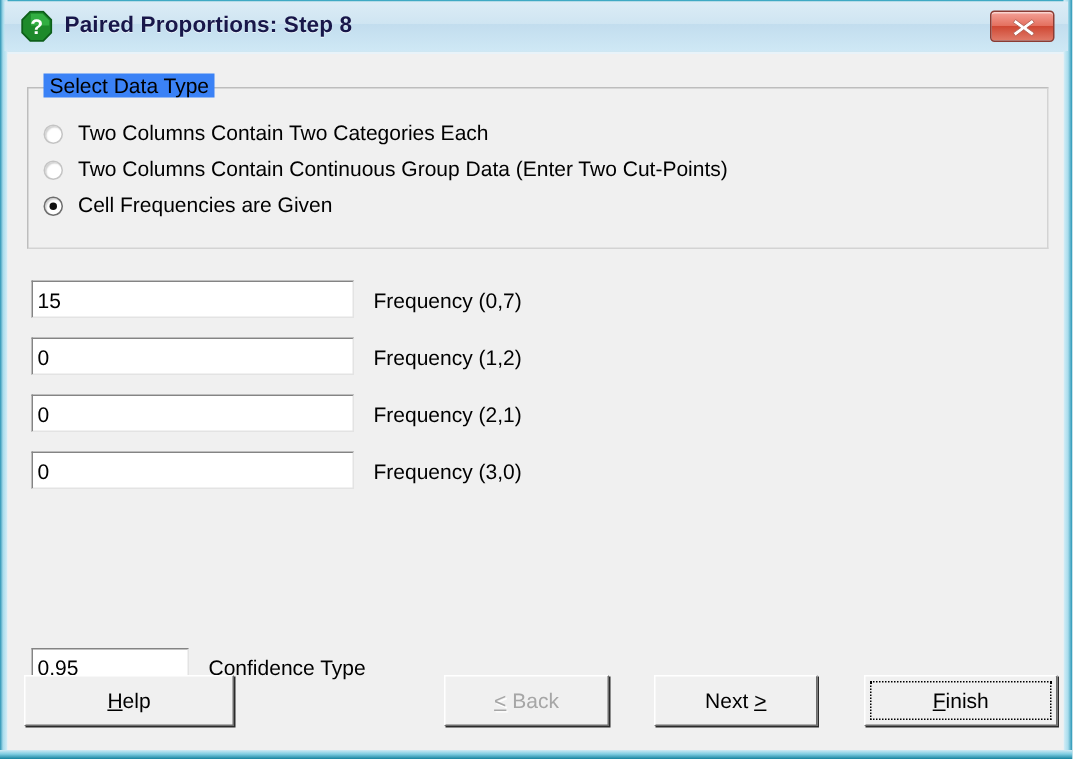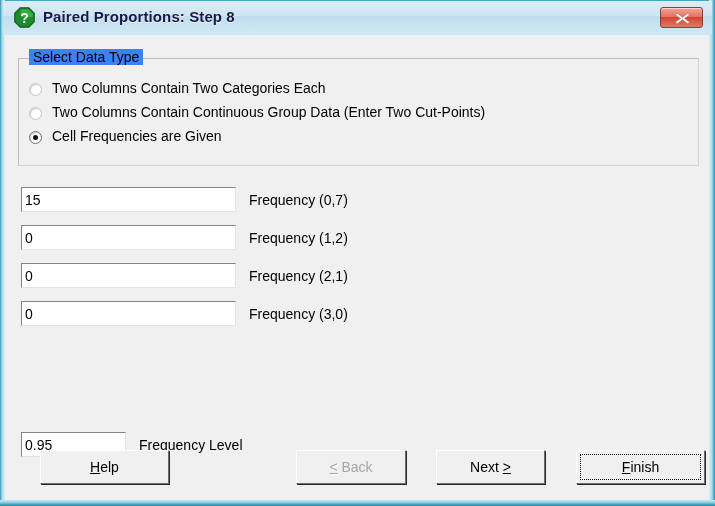--- a/index.html
+++ b/index.html
@@ -281,24 +281,24 @@
       <span class="field-label">Frequency (2,1)</span>
     </div>
 
     <div class="field-row" style="top:265px;">
       <input class="winput" style="width: 215px;" value="0">
       <span class="field-label">Frequency (3,0)</span>
     </div>
 
     <div class="field-row" style="top:372px;margin-top:24px;">
       <input class="winput" style="width: 105px;" value="0.95">
-      <span class="field-label">Frequency Level</span>
-    </div>
-
-    <div class="btn" style="left:11px; top:414px; width:129px;margin-left:24px;">
+      <span class="field-label">Confidence Type</span>
+    </div>
+
+    <div class="btn" style="left:11px; top:414px; width:140px;">
       <span class="btn-text">
         <span class="mnem">H</span><span>elp</span>
       </span>
     </div>
 
 
     <div class="btn disabled" style="left:291px; top:414px; width:110px;">
       <span class="btn-text">
         <span class="mnem">&lt;</span><span> Back</span>
       </span>

